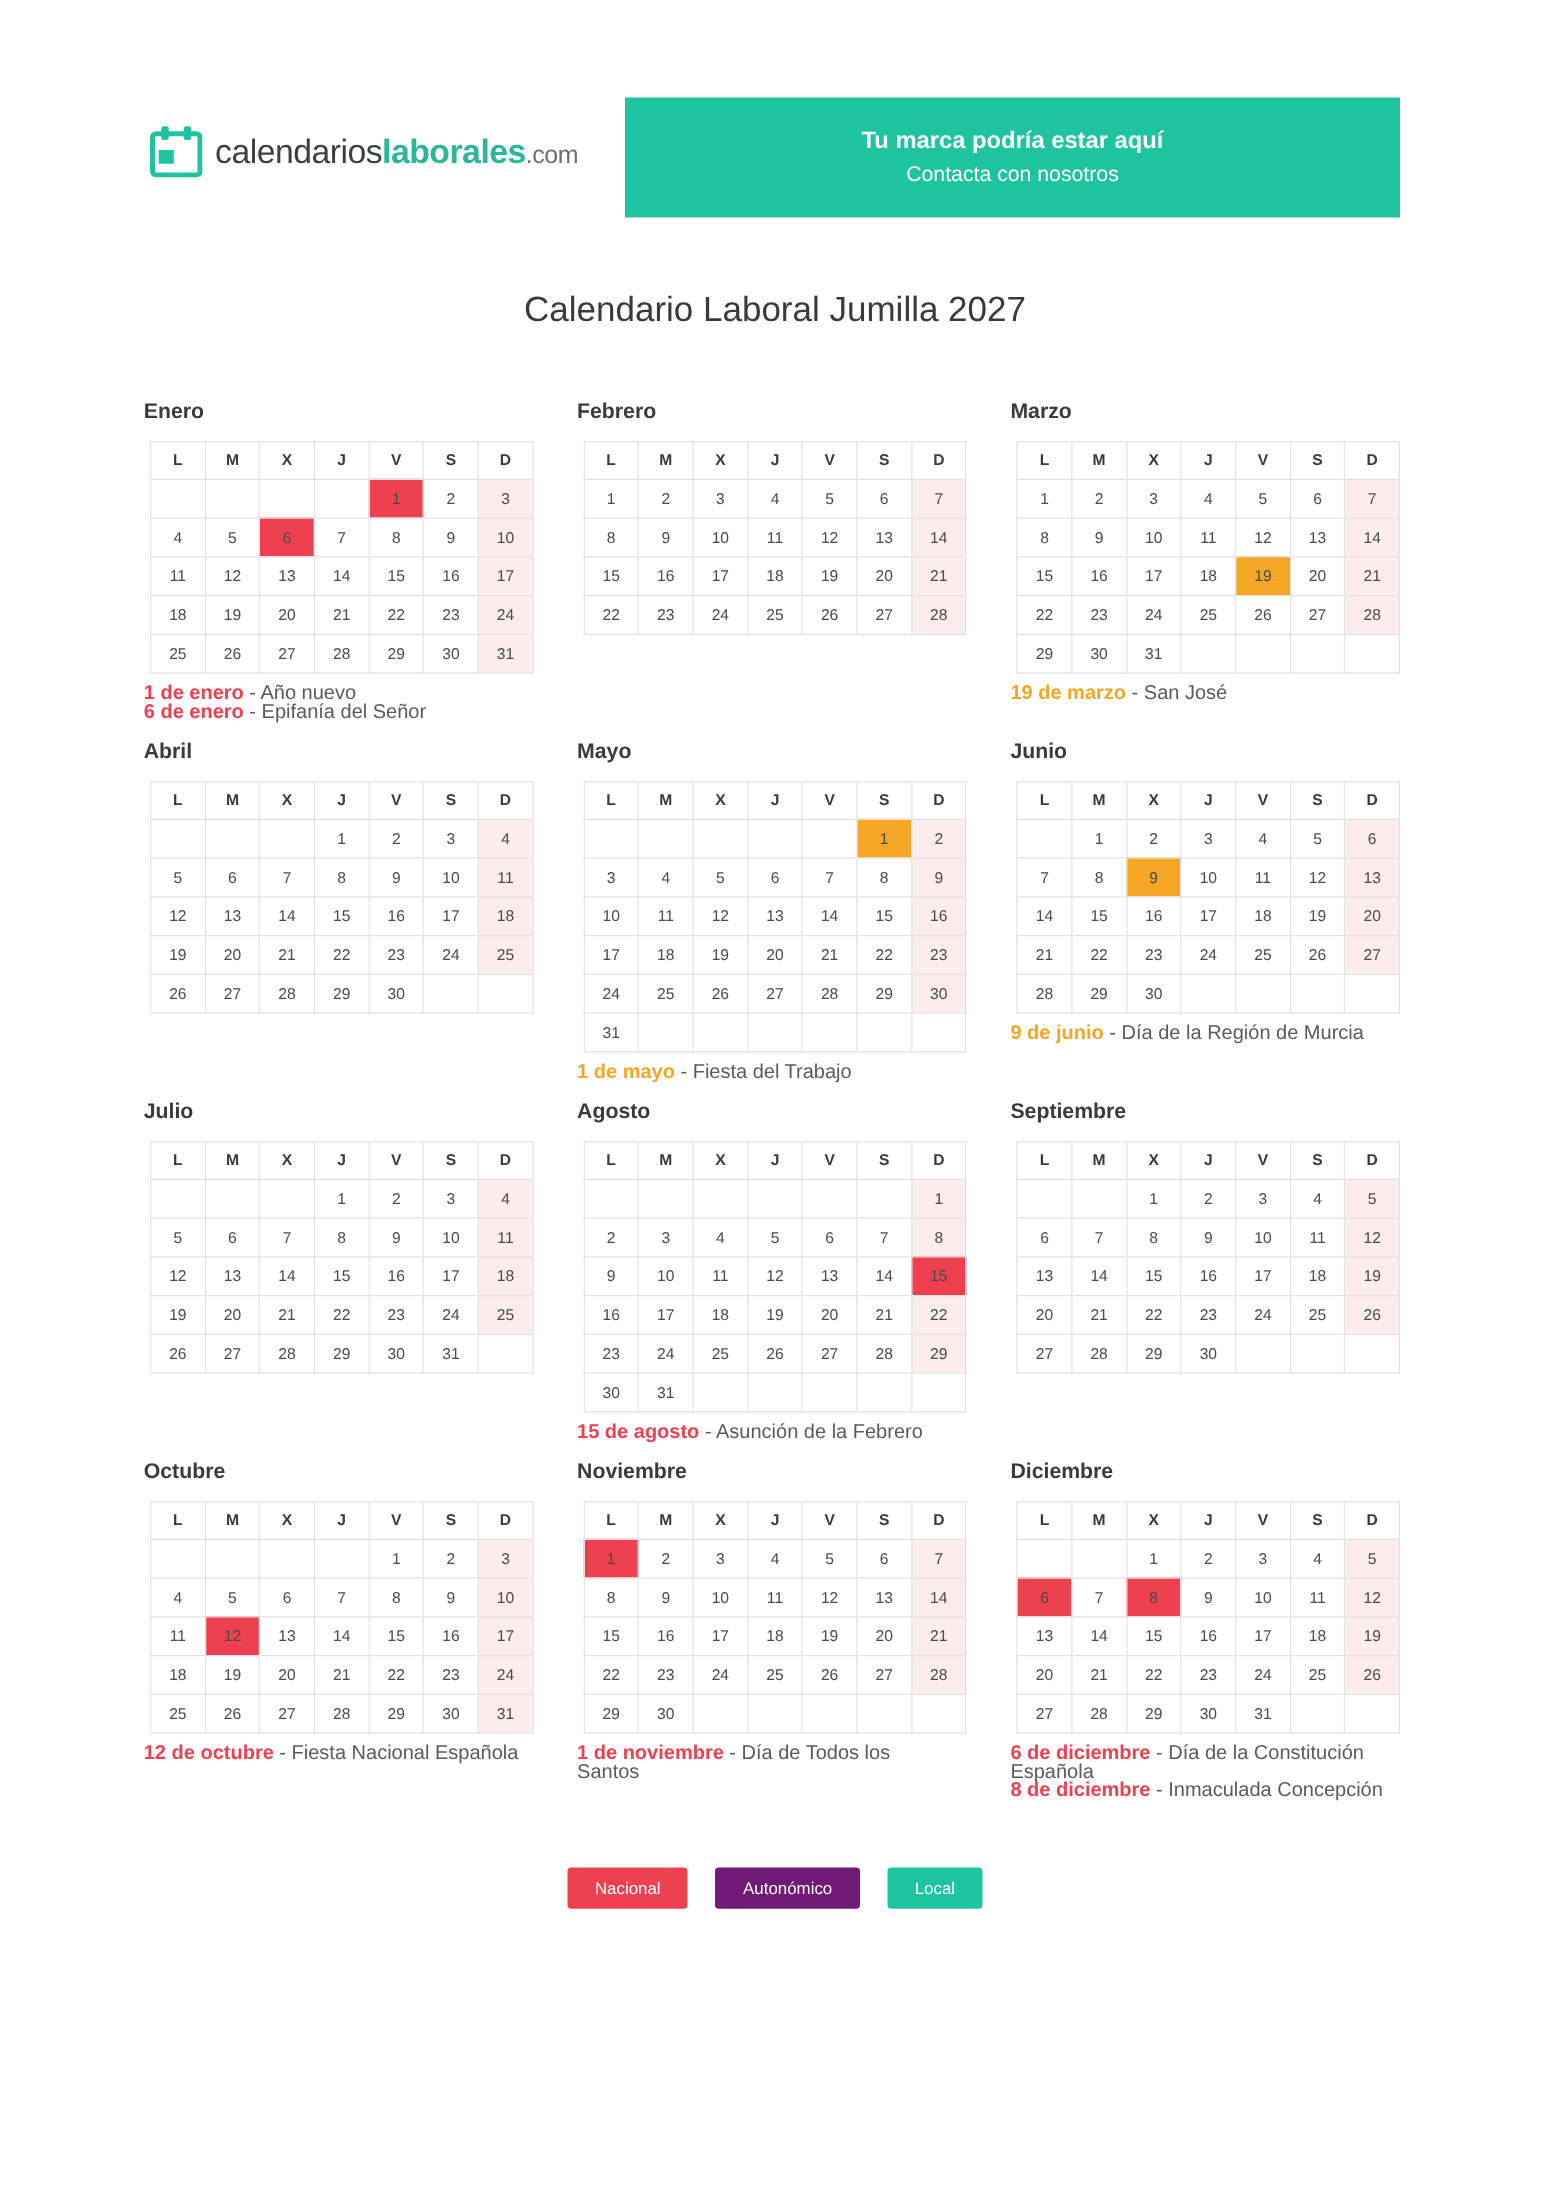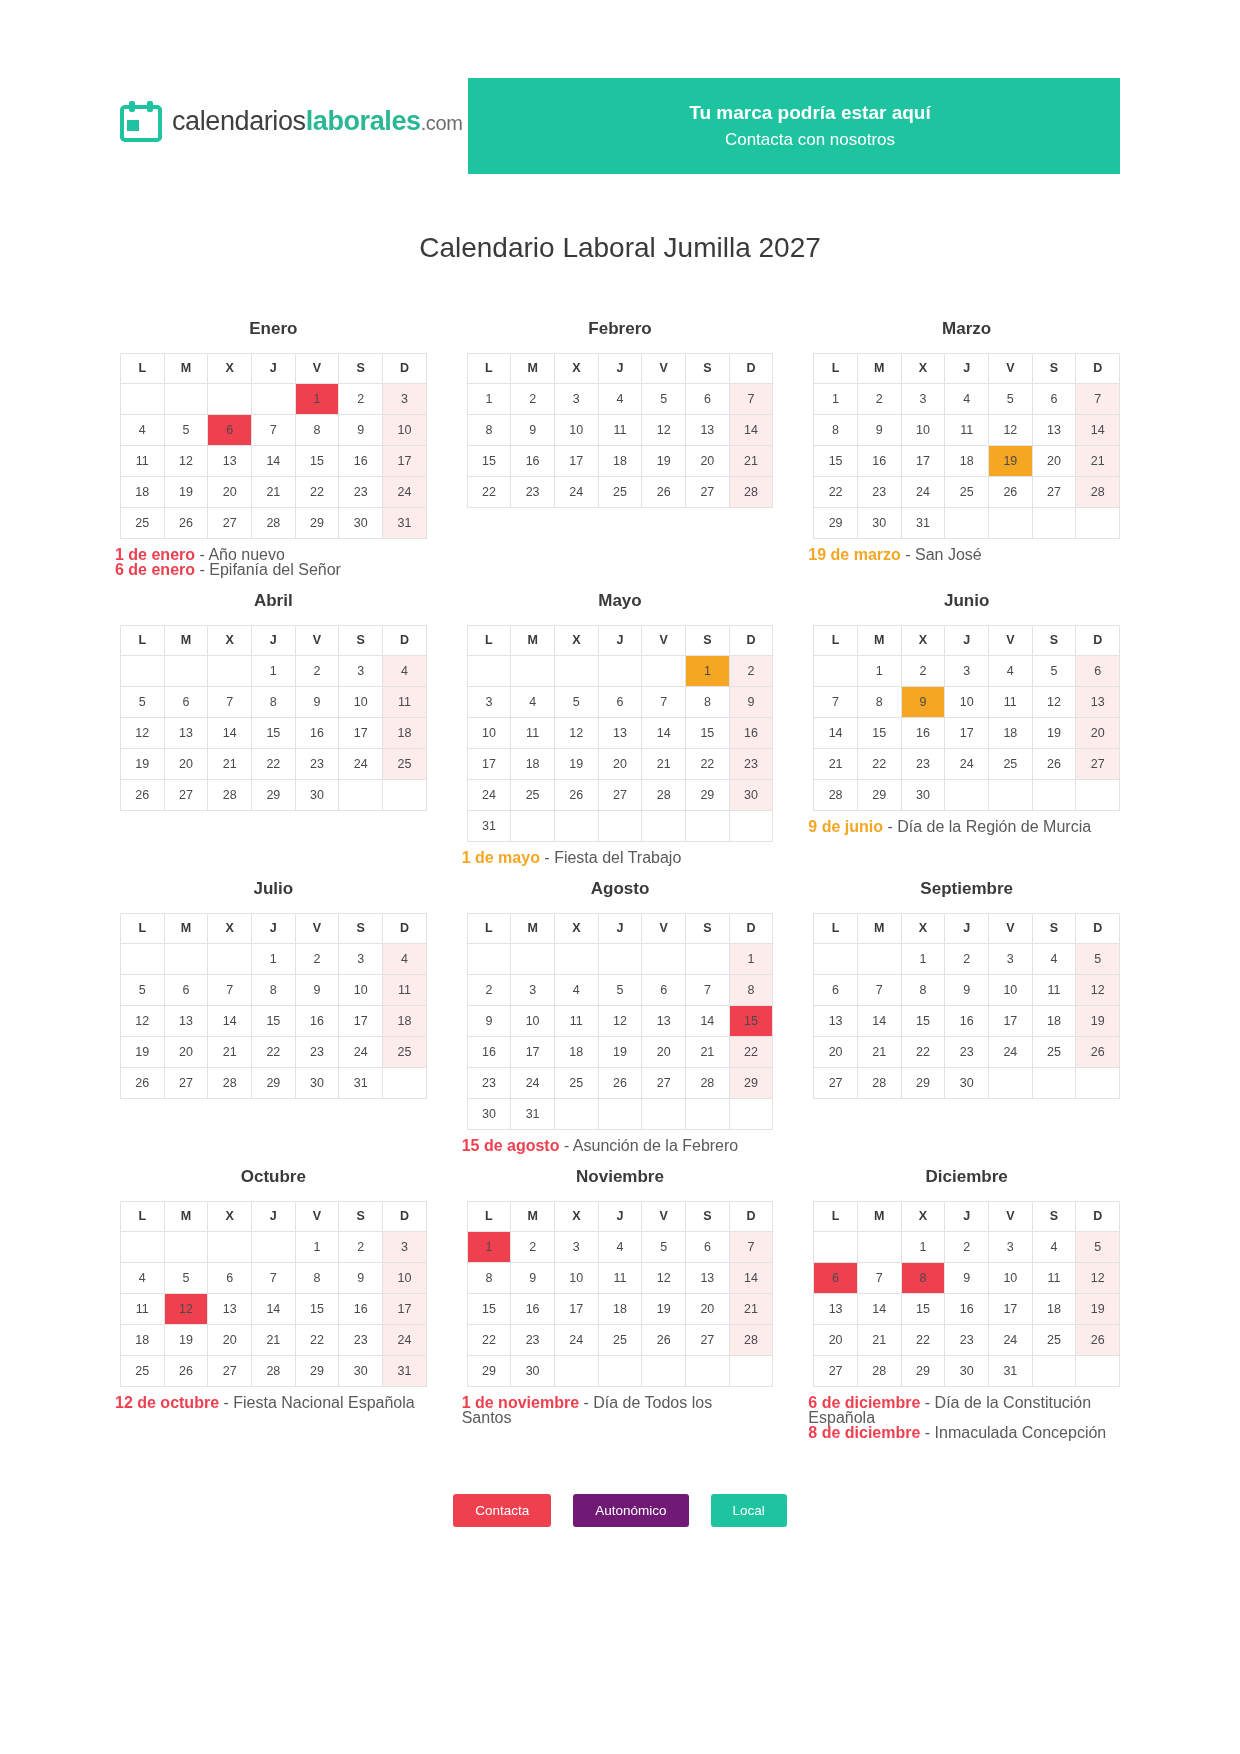--- a/index.html
+++ b/index.html
@@ -54,21 +54,20 @@
     margin-left: auto;
     width: 620px;
     height: 96px;
     background: #1ec4a0;
     color: #ffffff;
     display: flex;
     flex-direction: column;
     align-items: center;
     justify-content: center;
     gap: 6px;
-    padding-left: 32px;
   }
   .banner-title {
     font-size: 19px;
     font-weight: 700;
   }
   .banner-sub {
     font-size: 17px;
     font-weight: 400;
   }
 
@@ -87,21 +86,20 @@
     grid-template-columns: repeat(3, 1fr);
     column-gap: 30px;
     row-gap: 0px;
     padding: 36px 115px 0 115px;
     box-sizing: border-box;
   }
   .month-block {
     margin-bottom: 14px;
   }
   .month-name {
-    text-align: center;
     font-size: 17px;
     font-weight: 700;
     color: #3a3a3a;
     margin-bottom: 14px;
   }
   table.cal {
     border-collapse: collapse;
     width: 285px;
     margin: 0 auto;
     table-layout: fixed;
@@ -983,18 +981,18 @@
           </tbody>
         </table>
         <div class="notes">
           <div class="note"><span class="d-nac">6 de diciembre</span> - <span>Día de la Constitución Española</span></div>
           <div class="note"><span class="d-nac">8 de diciembre</span> - <span>Inmaculada Concepción</span></div>
         </div>
       </div>
     </div>
 
   <div class="legend" id="legend-container">
-      <div class="legend-item lg-nac">Contacta</div>
+      <div class="legend-item lg-nac">Nacional</div>
       <div class="legend-item lg-aut">Autonómico</div>
       <div class="legend-item lg-loc">Local</div>
     </div>
 
 </div>
 
 </body></html>

